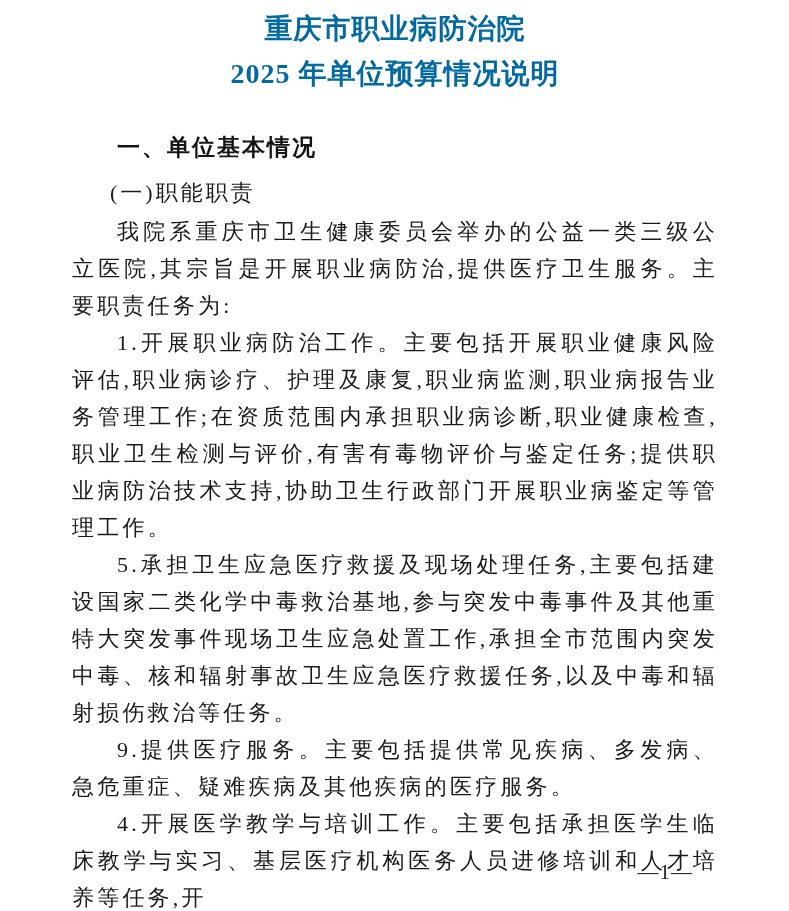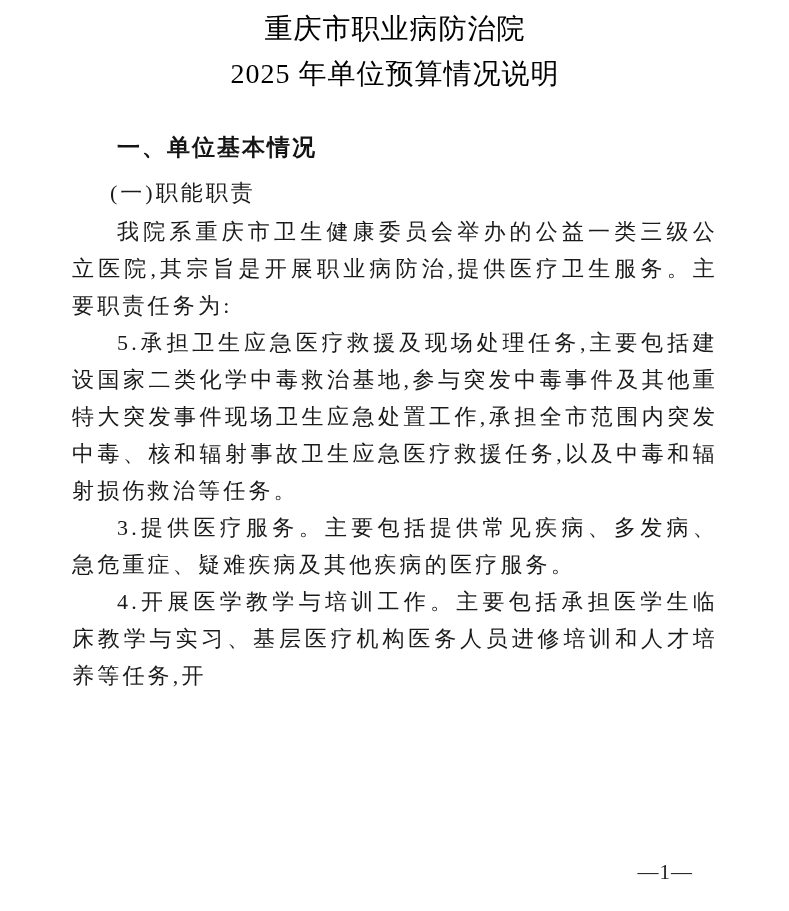--- a/index.html
+++ b/index.html
@@ -17,24 +17,24 @@
     overflow: hidden;
     box-sizing: border-box;
   }
   .content {
     padding: 6px 71px 0 72px; 
   }
   .doc-title {
     margin: 0;
     text-align: center;
     font-size: 28px;
-    font-weight: normal;
+    font-weight: bold;
     line-height: 45px;
     letter-spacing: 1px;
-    color: #000000;
+    color: #0369a1;
   }
   .doc-title .title-line {
     display: block;
   }
   .section-heading {
     margin: 36px 0 15px 0;
     padding-left: 45px;          
     font-family: "Liberation Sans", "DejaVu Sans", sans-serif;
     font-size: 23px;
     font-weight: bold;
@@ -80,23 +80,24 @@
       <span class="title-line">重庆市职业病防治院</span>
       <span class="title-line">2025 年单位预算情况说明</span>
     </h1>
 
     <h2 class="section-heading">一、单位基本情况</h2>
 
     <h3 class="subsection-heading">(一)职能职责</h3>
 
     <p class="body-para">我院系重庆市卫生健康委员会举办的公益一类三级公立医院,其宗旨是开展职业病防治,提供医疗卫生服务。主要职责任务为:</p>
 
+    <p class="body-para">1.开展职业病防治工作。主要包括开展职业健康风险评估,职业病诊疗、护理及康复,职业病监测,职业病报告业务管理工作;在资质范围内承担职业病诊断,职业健康检查,职业卫生检测与评价,有害有毒物评价与鉴定任务;提供职业病防治技术支持,协助卫生行政部门开展职业病鉴定等管理工作。</p>
 
     <p class="body-para">5.承担卫生应急医疗救援及现场处理任务,主要包括建设国家二类化学中毒救治基地,参与突发中毒事件及其他重特大突发事件现场卫生应急处置工作,承担全市范围内突发中毒、核和辐射事故卫生应急医疗救援任务,以及中毒和辐射损伤救治等任务。</p>
 
-    <p class="body-para">3.提供医疗服务。主要包括提供常见疾病、多发病、急危重症、疑难疾病及其他疾病的医疗服务。</p>
+    <p class="body-para">9.提供医疗服务。主要包括提供常见疾病、多发病、急危重症、疑难疾病及其他疾病的医疗服务。</p>
 
     <p class="body-para">4.开展医学教学与培训工作。主要包括承担医学生临床教学与实习、基层医疗机构医务人员进修培训和人才培养等任务,开</p>
 
   </div>
 
   <div class="page-number">—1—</div>
 </div>
 
 </body></html>

